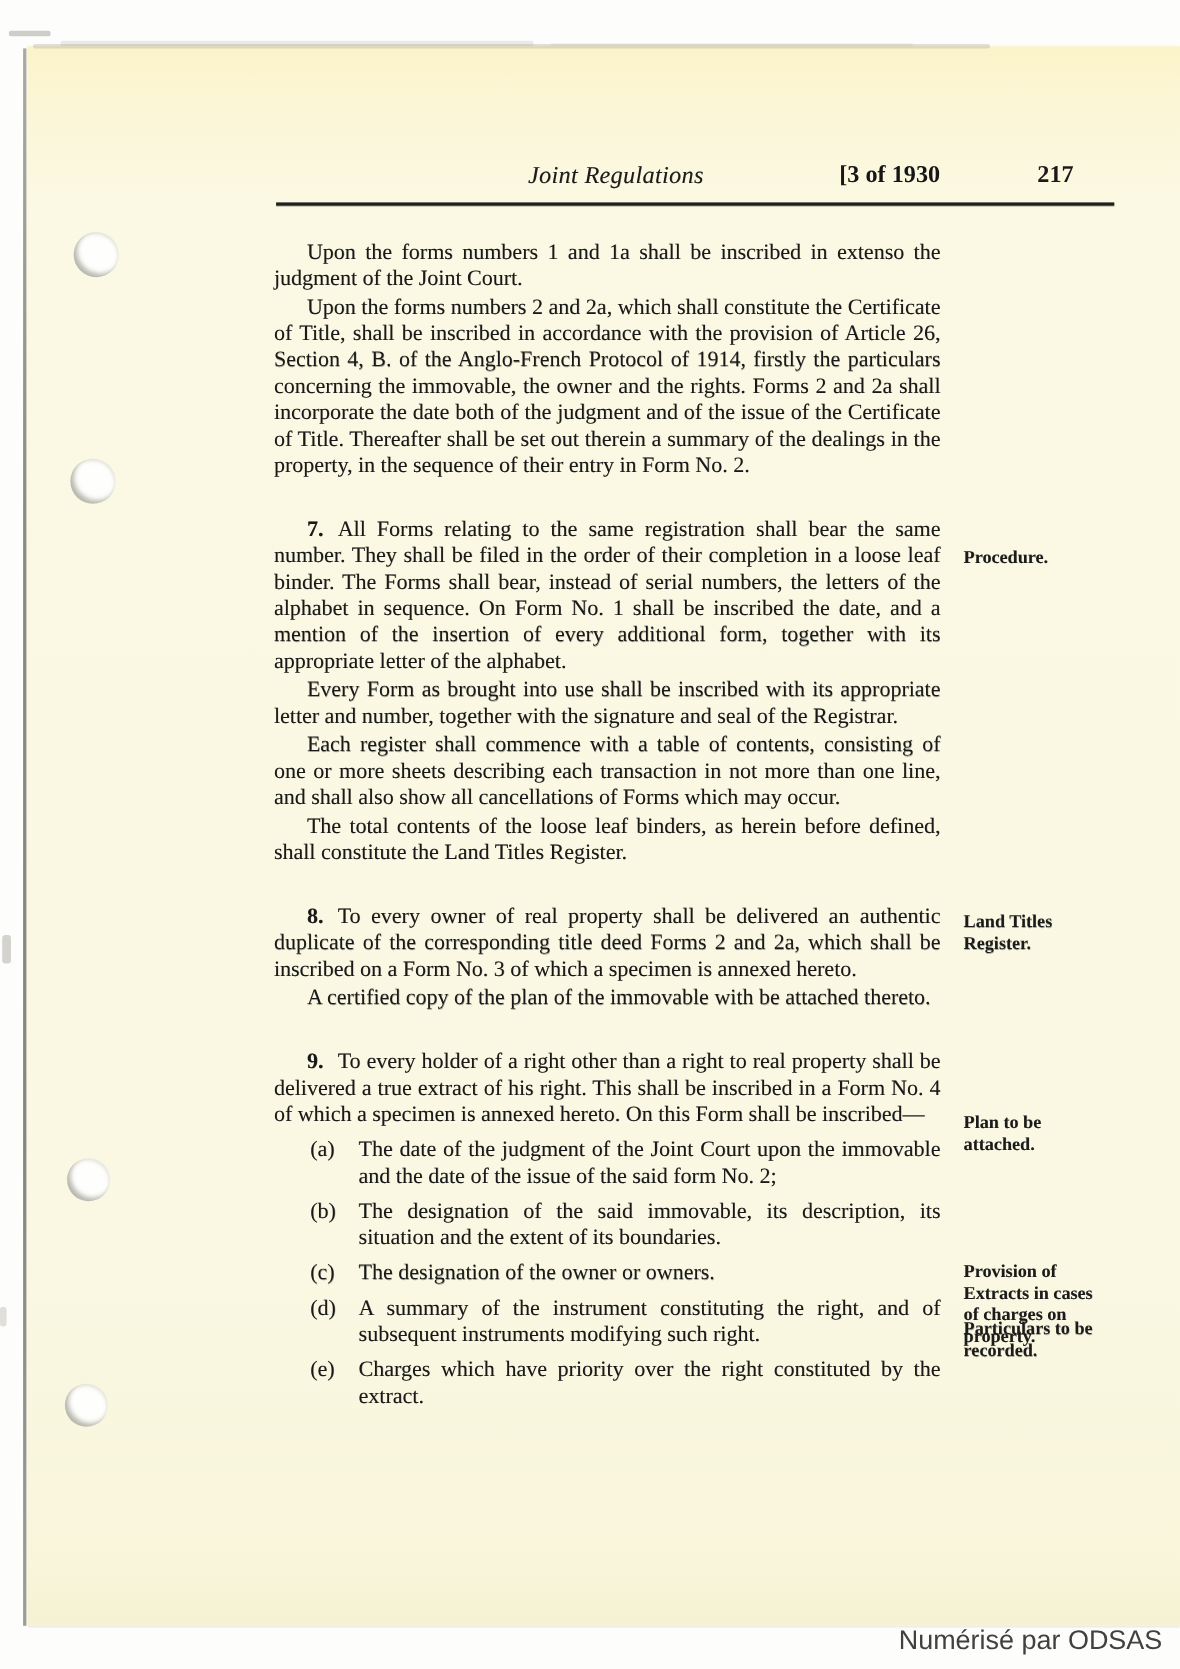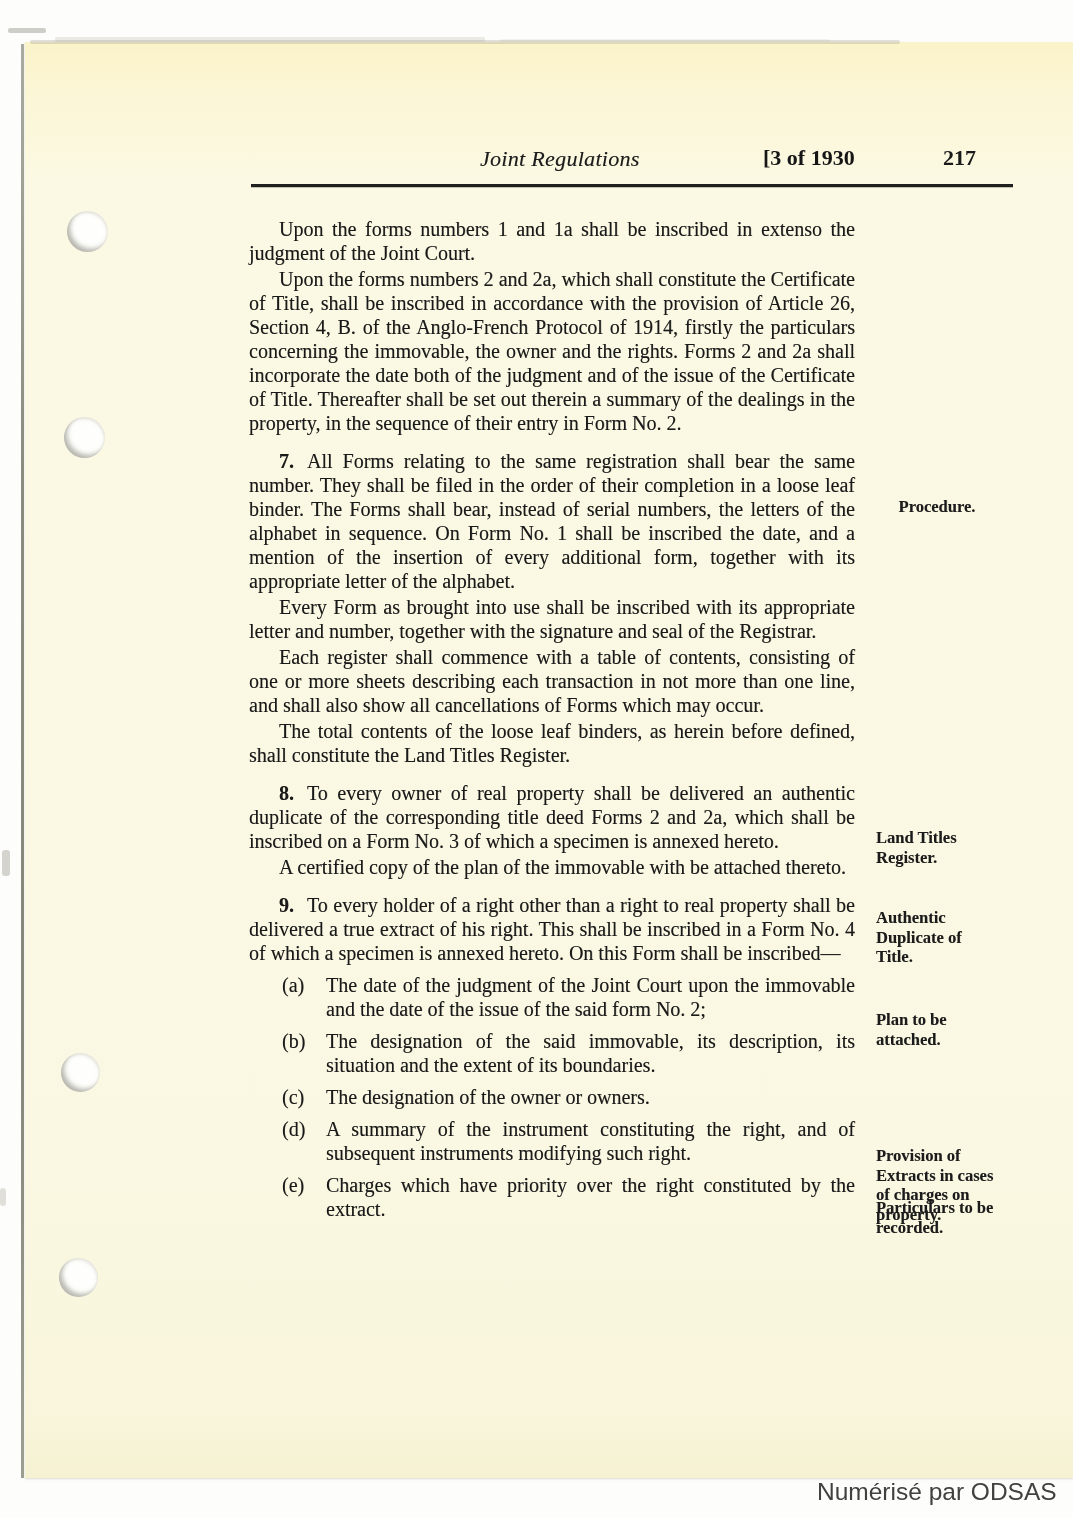--- a/index.html
+++ b/index.html
@@ -44,21 +44,21 @@
     background:#1f1f1d;box-shadow:0 1px 0 rgba(30,30,28,.25);
   }
   
   .bodycol{
     position:absolute;left:224px;top:173px;width:606px;
     font-size:20px;line-height:24px;color:#191919;
     text-align:justify;
     text-shadow:.35px .25px 0 rgba(22,22,22,.38);
   }
   .bodycol p{margin:2px 0 0 0;text-indent:30px;}
-  .bodycol p.sect{margin-top:14px;}
+  .bodycol p.sect{margin-top:34px;}
   .pnum{font-weight:700;padding-right:13px;}
   .list{margin-top:0;}
   .li{display:flex;margin:8px 0 0 33px;}
   .li .marker{flex:0 0 44px;white-space:nowrap;}
   .li .litext{flex:1;text-align:justify;}
   
   .note{
     position:absolute;left:851px;width:122px;
     font-size:16.5px;line-height:19.5px;font-weight:700;color:#1b1b1b;
     text-shadow:.3px .2px 0 rgba(25,25,25,.35);
@@ -121,23 +121,22 @@
           <span class="marker">(d)</span>
           <span class="litext">A summary of the instrument constituting the right, and of subsequent instruments modifying such right.</span>
         </div>
         <div class="li">
           <span class="marker">(e)</span>
           <span class="litext">Charges which have priority over the right constituted by the extract.</span>
         </div>
       </div>
     </div>
 
-    <div class="note" style="top:455px;text-align:center;">Procedure.</div>
+    <div class="note" style="top:455px;">Procedure.</div>
     <div class="note" style="top:786px;">Land Titles Register.</div>
-    <div class="note" style="top:866px;">Authentic Duplicate of Title.</div>
     <div class="note" style="top:968px;">Plan to be attached.</div>
     <div class="note" style="top:1104px;">Provision of Extracts in cases of charges on property.</div>
     <div class="note" style="top:1156px;">Particulars to be recorded.</div>
   </div>
 
   <div class="page-edge-left"></div>
   <div class="page-top-smudge"></div>
 
   <div class="hole" style="left:67px;top:211px;width:41px;height:41px;"></div>
   <div class="hole" style="left:64px;top:417px;width:41px;height:41px;"></div>

